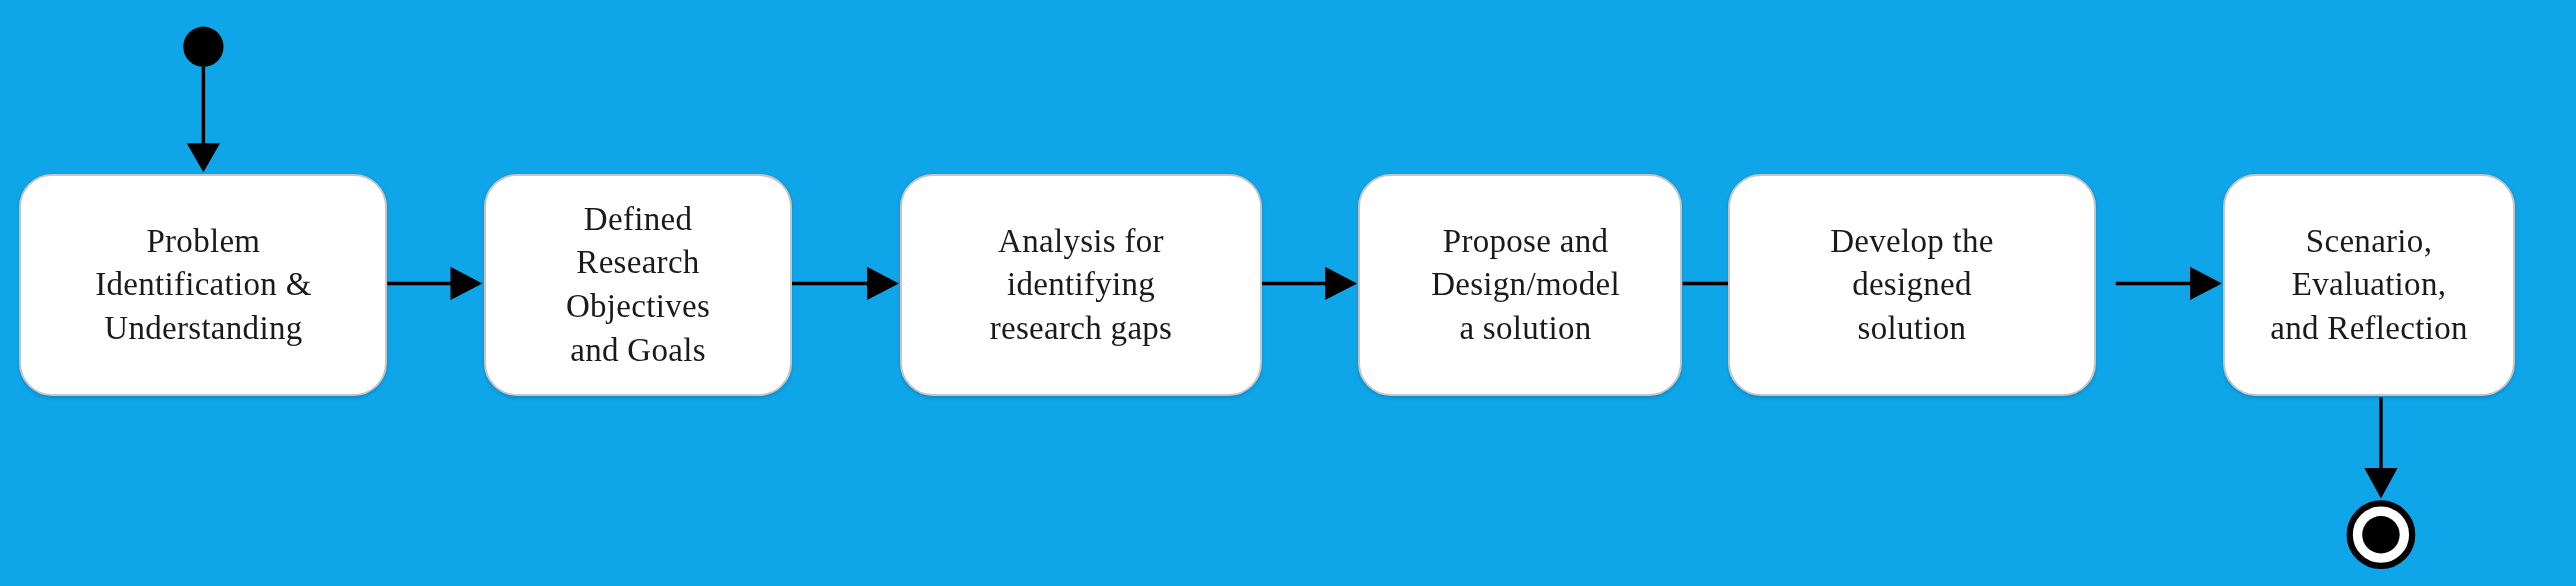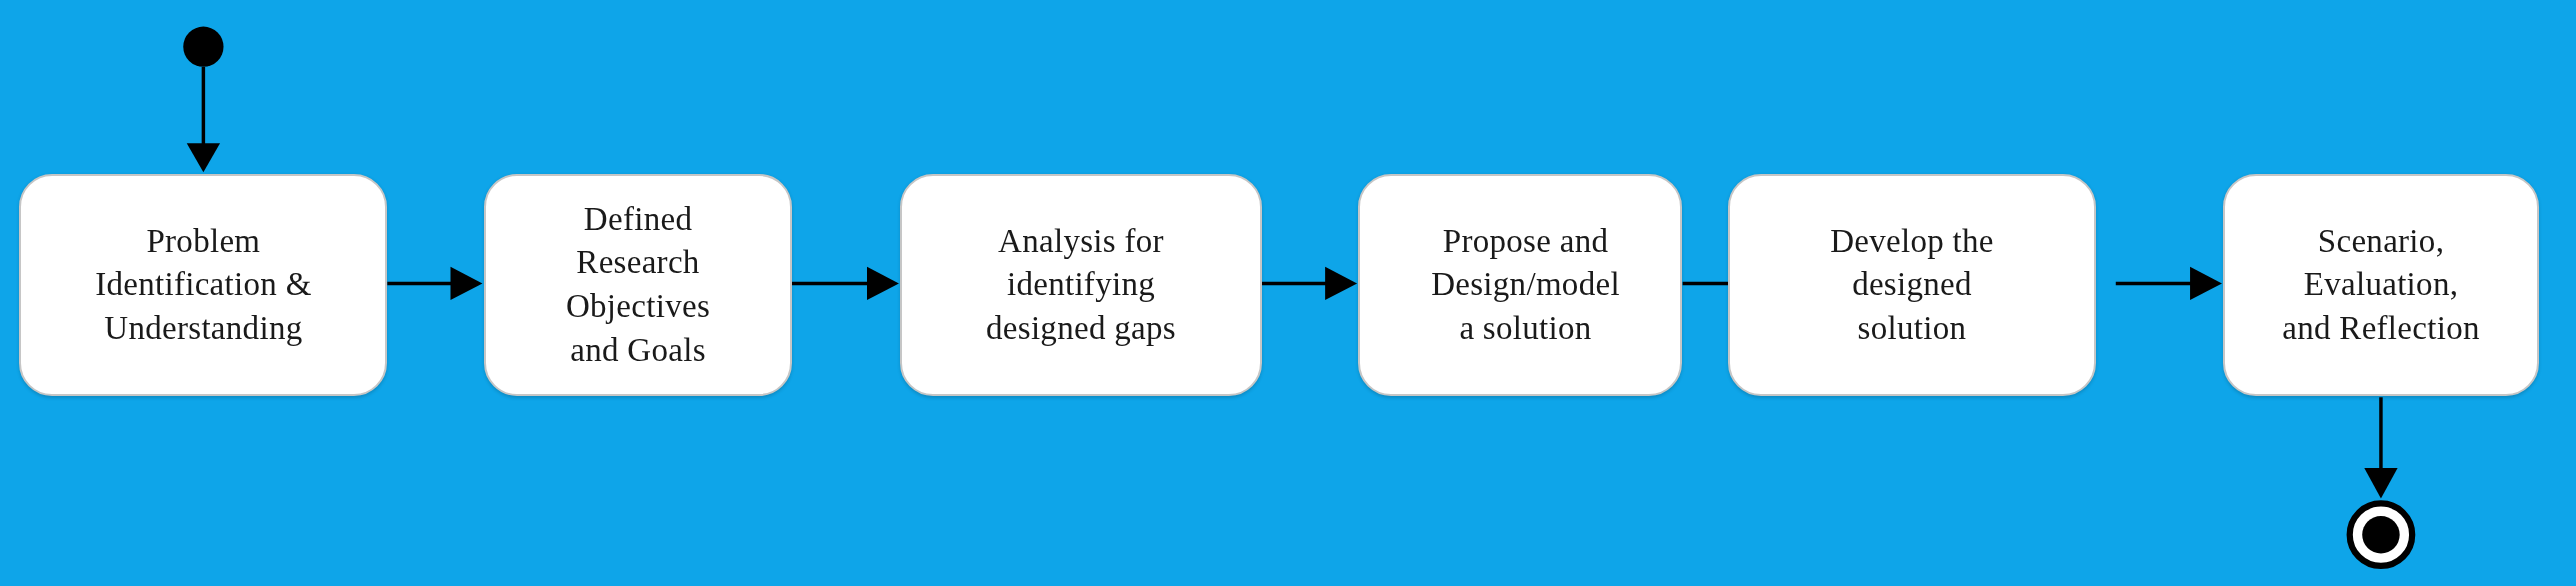--- a/index.html
+++ b/index.html
@@ -42,21 +42,21 @@
     font-size: 33px;
     line-height: 1.32;
     color: #1a1a1a;
     letter-spacing: 0.3px;
   }
   .box1 { left: 19.4px;   width: 368px; }
   .box2 { left: 484px;  width: 308px; align-items: center; }
   .box3 { left: 900px; width: 362px; }
   .box4 { left: 1358px; width: 324px; padding-left: 11px; }
   .box5 { left: 1728px; width: 368px; }
-  .box6 { left: 2223px; width: 316px; align-items: center; }
+  .box6 { left: 2223px; width: 292px; align-items: center; }
 </style>
 </head>
 <body>
 
 <div class="canvas">
 
   <svg class="connectors" viewBox="0 0 3711 845" xmlns="http://www.w3.org/2000/svg">
 
     <circle cx="293" cy="67" r="29" fill="#000000"></circle>
 
@@ -110,21 +110,21 @@
   <div class="step-box box2">
     <span class="step-label">Defined
 Research
 Objectives
 and Goals</span>
   </div>
 
   <div class="step-box box3">
     <span class="step-label">Analysis for
 identifying
-designed gaps</span>
+research gaps</span>
   </div>
 
   <div class="step-box box4">
     <span class="step-label">Propose and
 Design/model
 a solution</span>
   </div>
 
   <div class="step-box box5">
     <span class="step-label">Develop the

